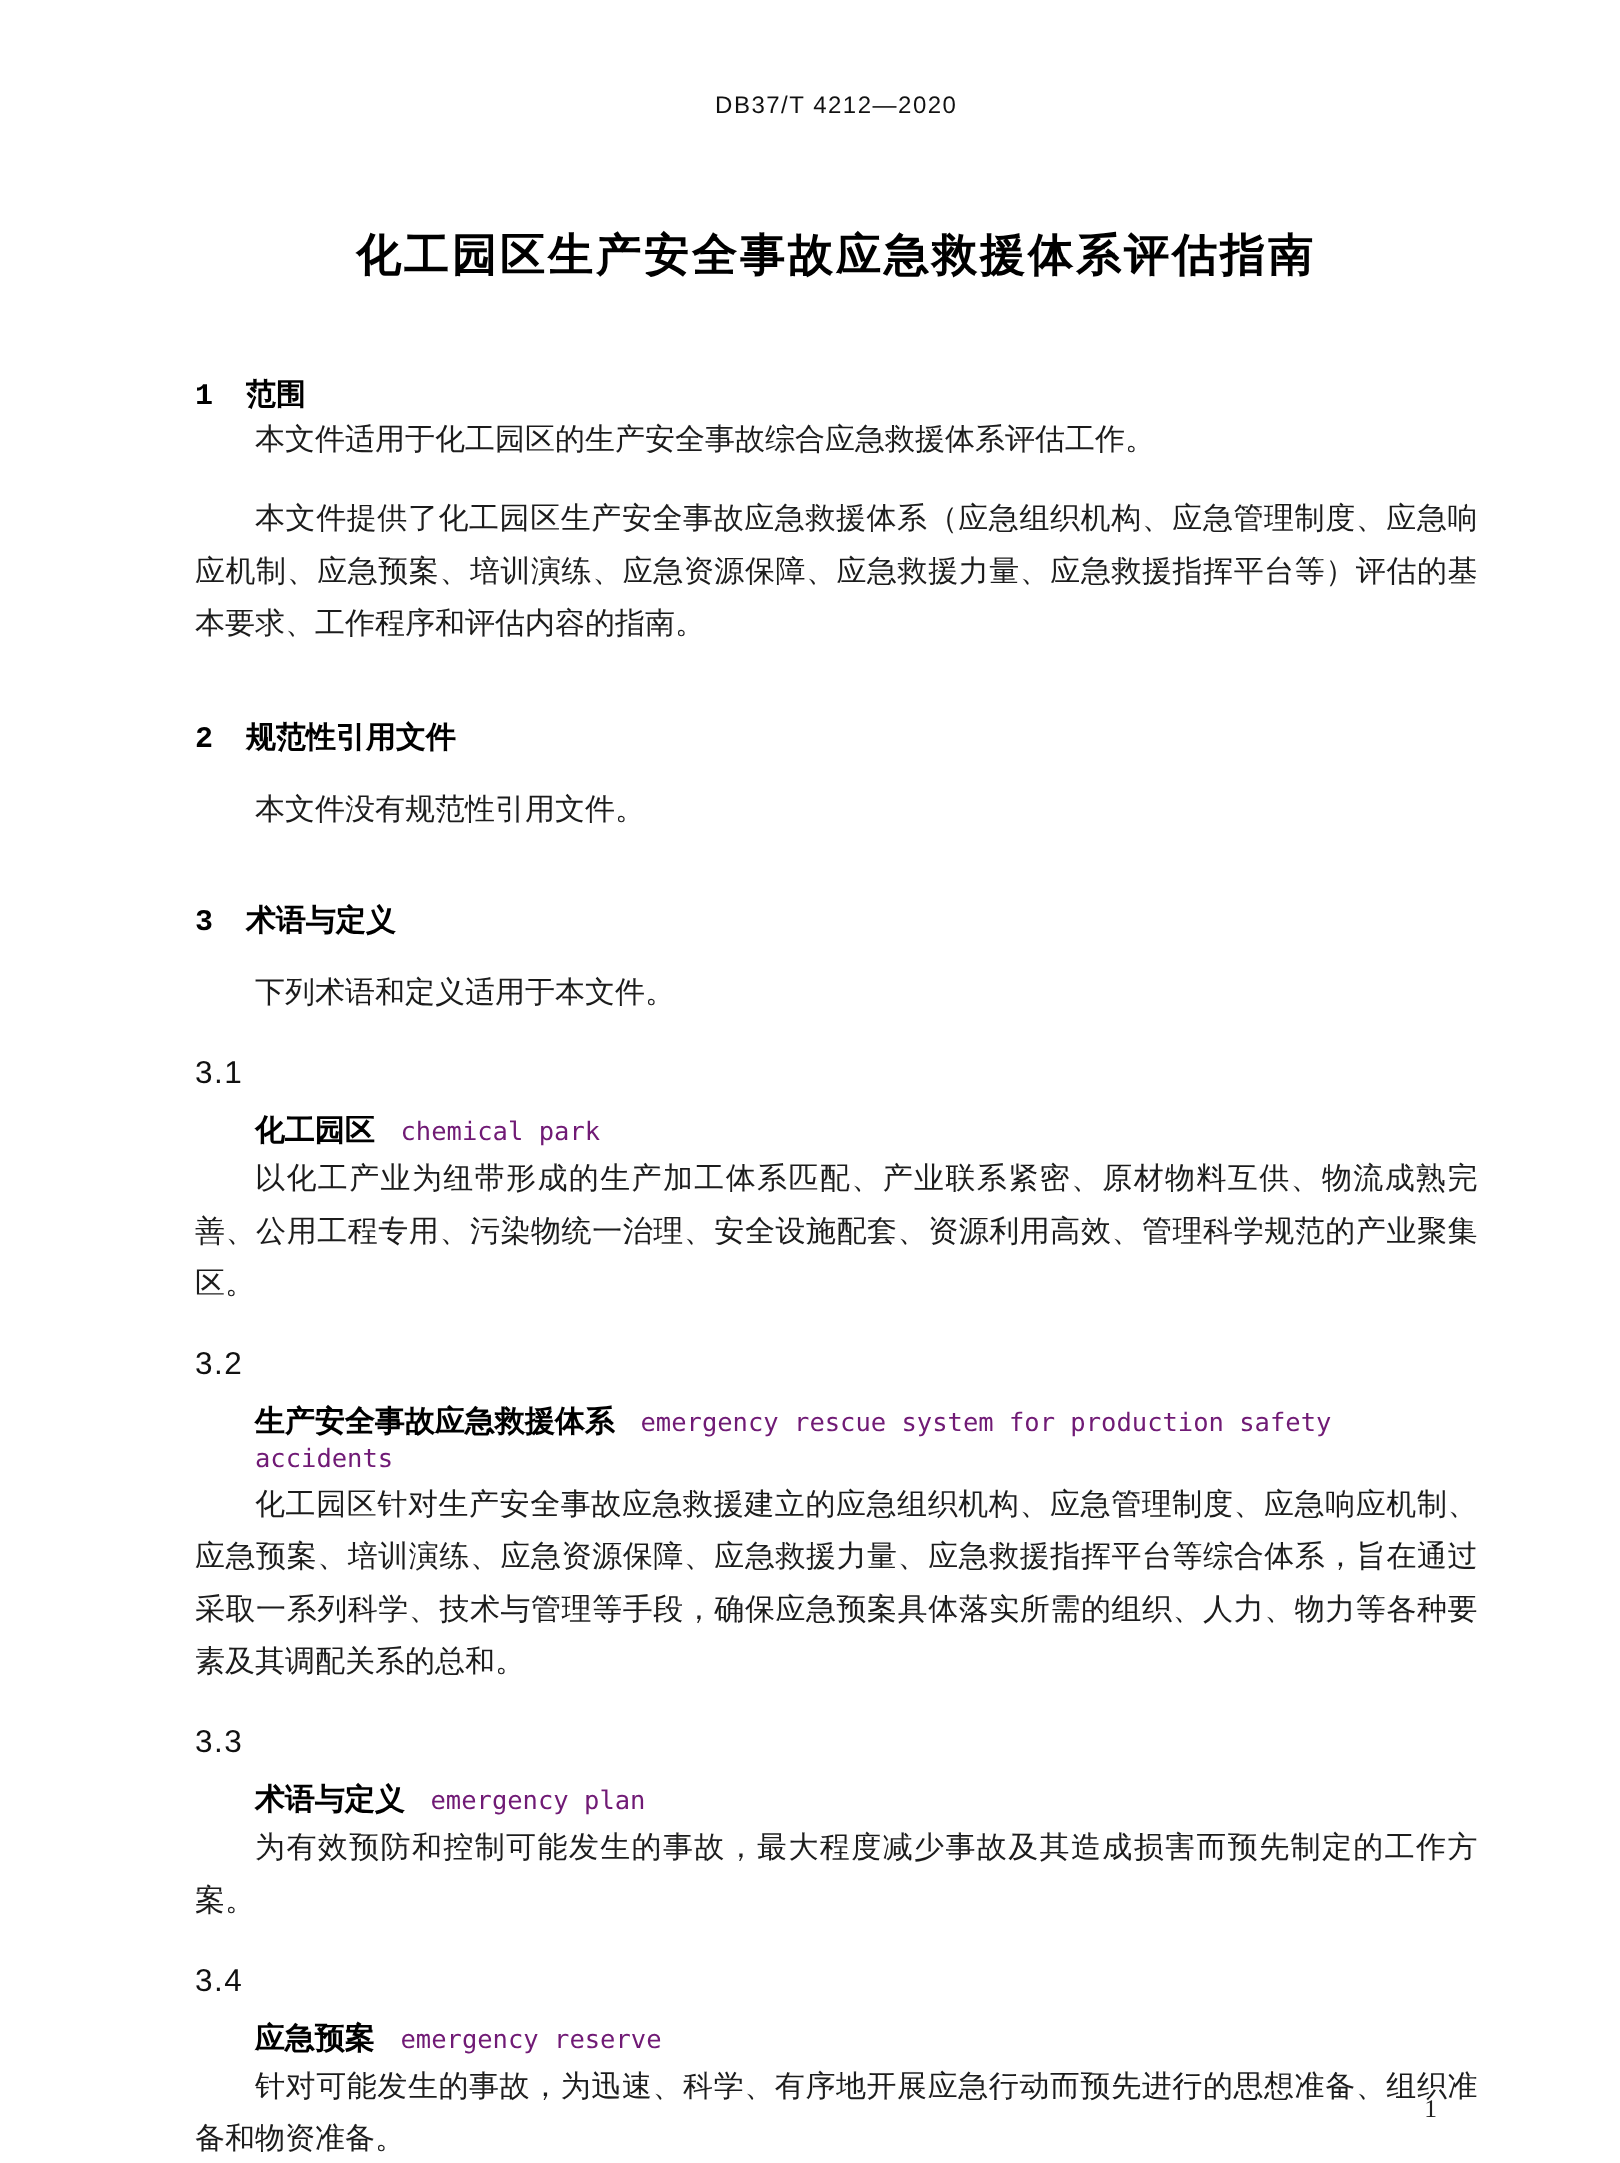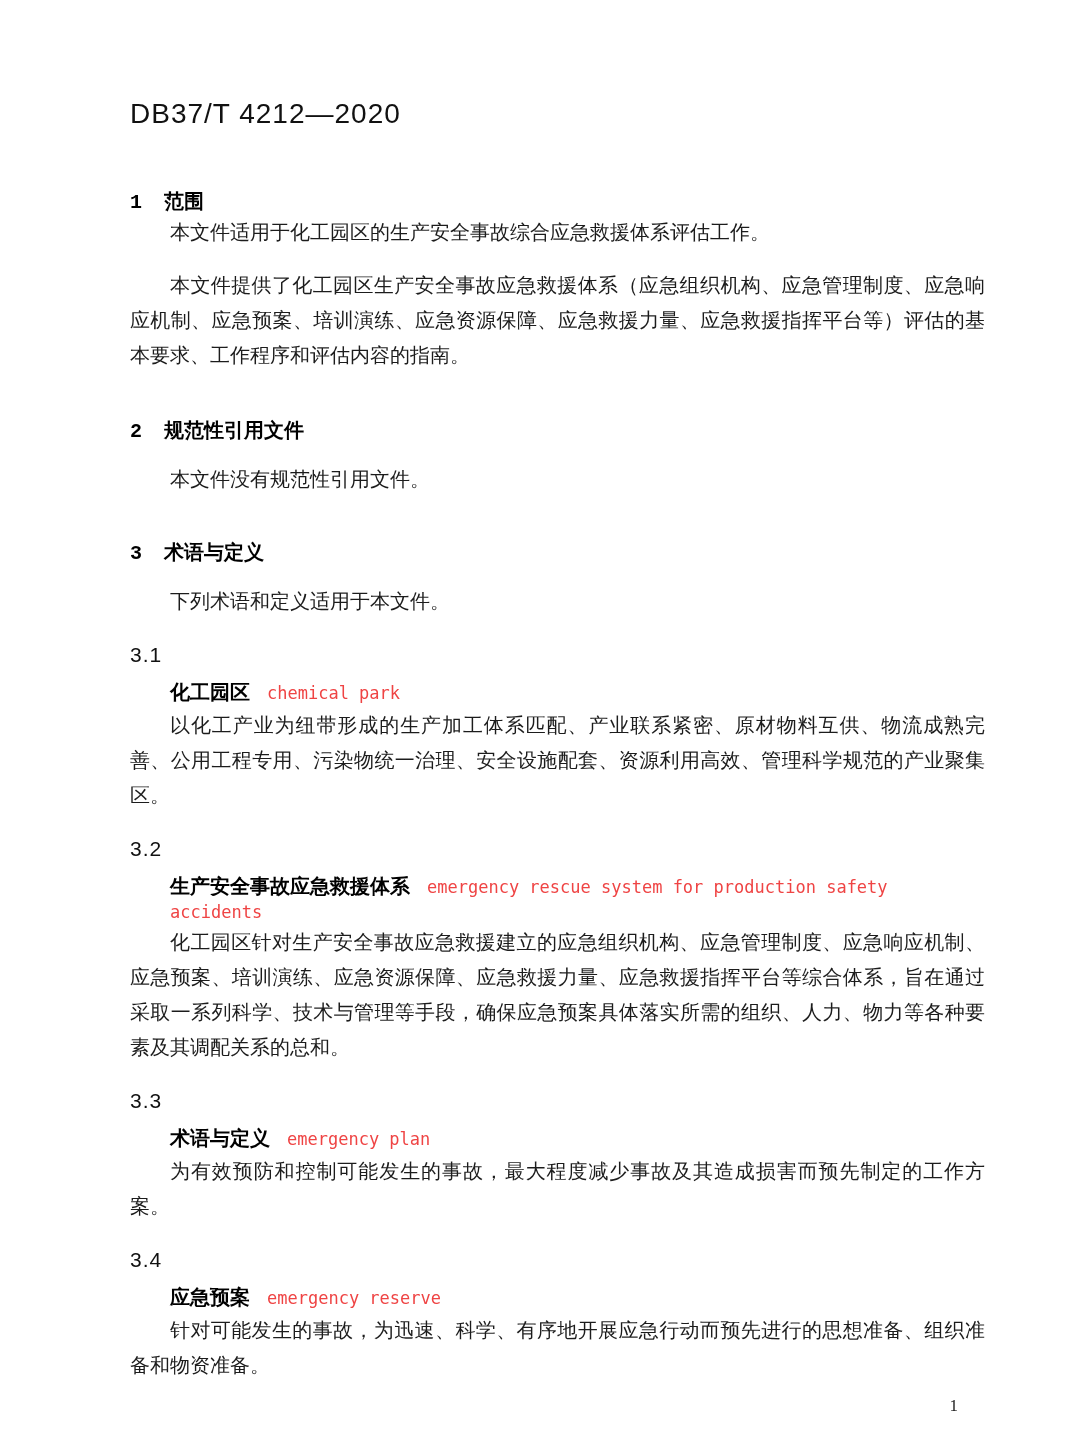--- a/index.html
+++ b/index.html
@@ -12,24 +12,24 @@
     width: 1080px;
     height: 1442px;
     background: #ffffff;
     color: #1c1c1c;
     font-family: "Liberation Serif", serif;
     overflow: hidden;
     box-sizing: border-box;
     padding: 0 95px 0 130px;
   }
   .doc-code {
-    padding-top: 98px;
-    text-align: left;
+    padding-top: 62px;
+    text-align: center;
     font-family: "Liberation Sans", sans-serif;
-    font-size: 28px;
+    font-size: 16px;
     letter-spacing: 1px;
     color: #111;
   }
   .doc-title {
     margin-top: 70px;
     text-align: center;
     font-family: "Liberation Sans", sans-serif;
     font-weight: bold;
     font-size: 30px;
     letter-spacing: 2px;
@@ -72,21 +72,21 @@
   }
   .term-zh {
     font-family: "Liberation Sans", sans-serif;
     font-weight: bold;
     color: #000;
   }
   .term-en {
     font-family: "DejaVu Sans Mono", monospace;
     font-size: 17px;
     margin-left: 1em;
-    color: #ef4444;
+    color: #701a75;
   }
   .term-def {
     margin: 0;
     margin-top: 2px;
     font-size: 20px;
     line-height: 35px;
     text-indent: 2em;
     text-align: justify;
     color: #1c1c1c;
   }
@@ -99,20 +99,21 @@
     color: #222;
   }
 </style>
 </head>
 <body>
 
 <div class="page">
 
   <div class="doc-code">DB37/T 4212—2020</div>
 
+  <h1 class="doc-title">化工园区生产安全事故应急救援体系评估指南</h1>
 
   <div class="sec-heading" id="s1-heading">
     <span class="sec-num">1</span><span>范围</span>
   </div>
   <p class="para follow">本文件适用于化工园区的生产安全事故综合应急救援体系评估工作。</p>
   <p class="para">本文件提供了化工园区生产安全事故应急救援体系（应急组织机构、应急管理制度、应急响应机制、应急预案、培训演练、应急资源保障、应急救援力量、应急救援指挥平台等）评估的基本要求、工作程序和评估内容的指南。</p>
 
   <div class="sec-heading" id="s2-heading">
     <span class="sec-num">2</span><span>规范性引用文件</span>
   </div>

